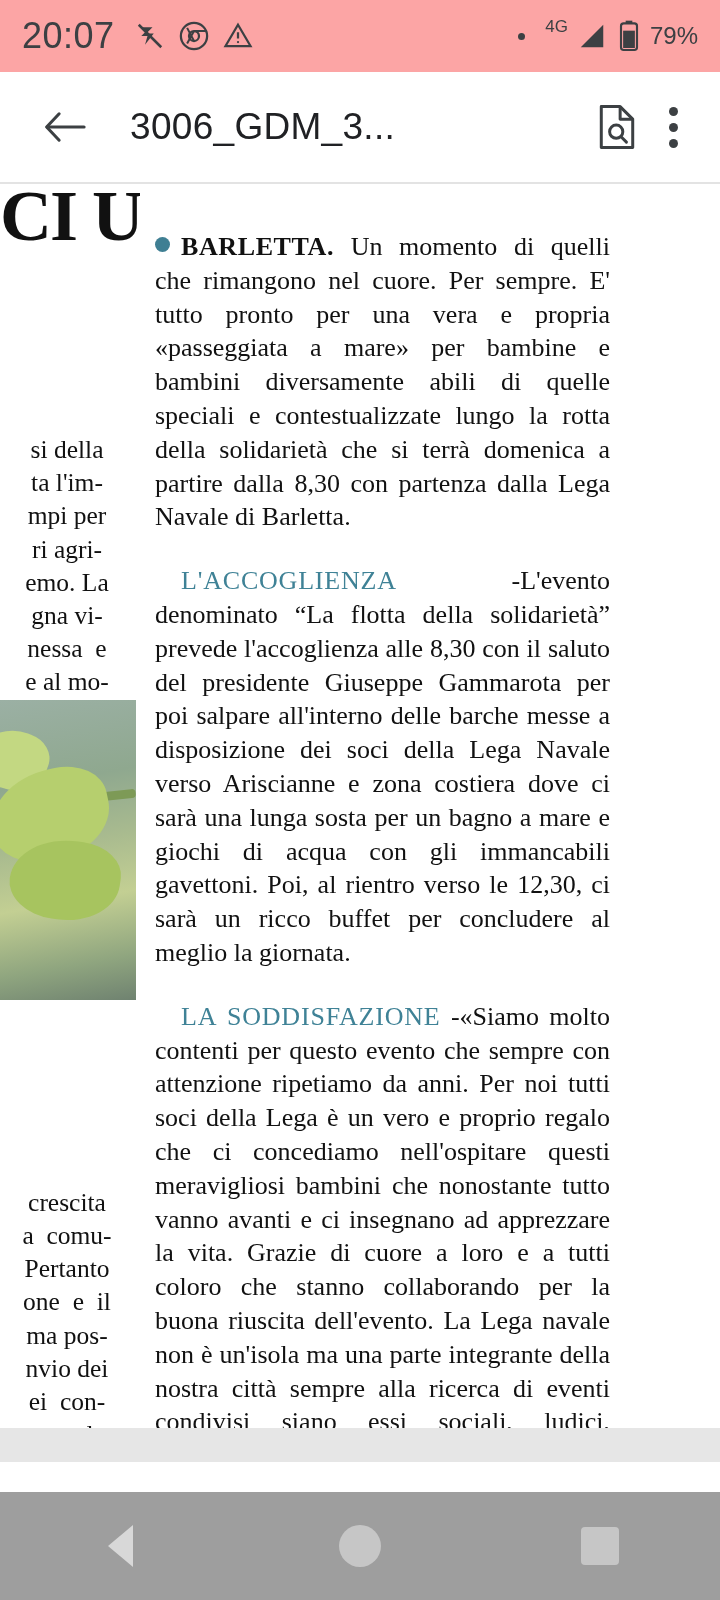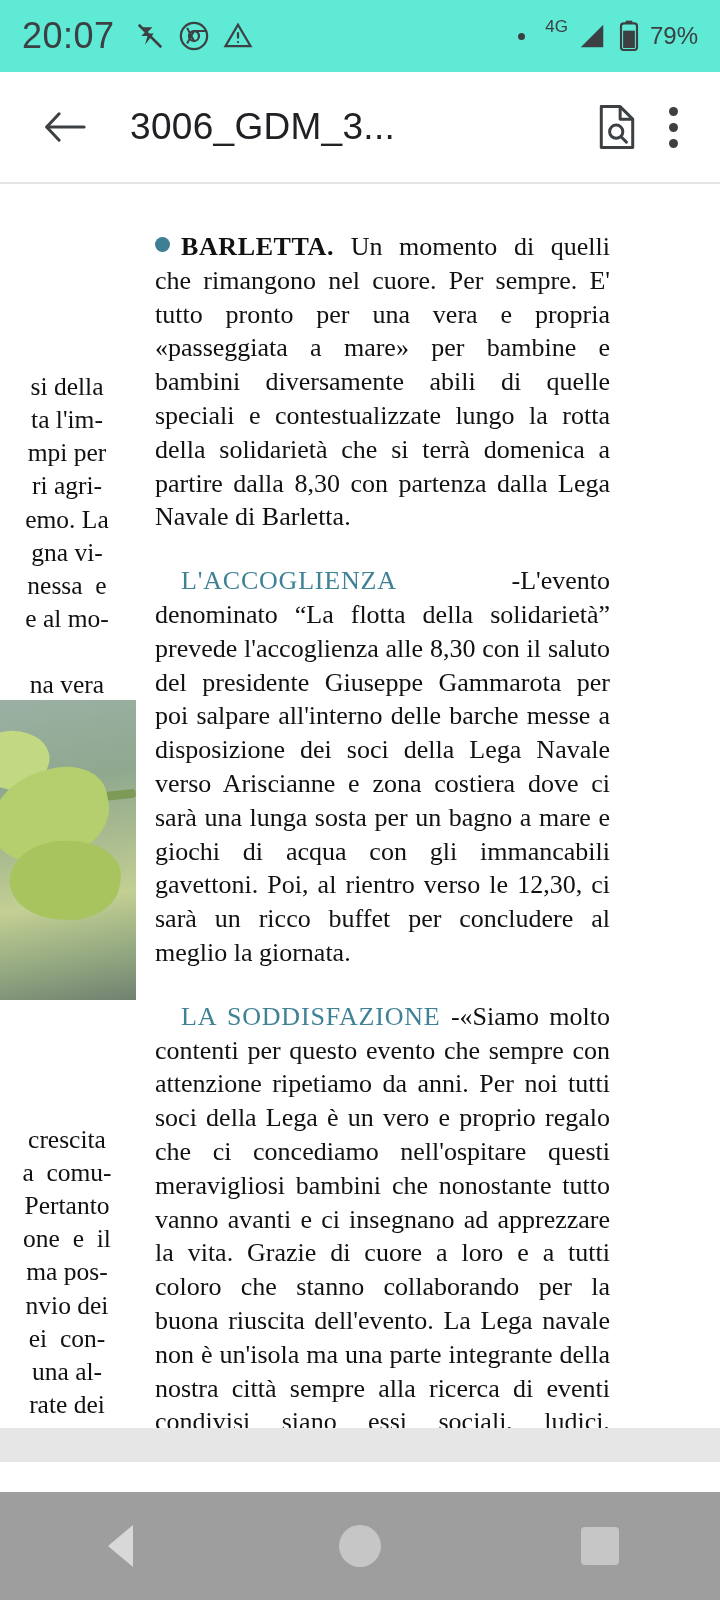--- a/index.html
+++ b/index.html
@@ -11,21 +11,21 @@
     width: 720px;
     height: 1600px;
     font-family: "Liberation Sans", sans-serif;
     overflow: hidden;
     position: relative;
   }
 
   
   .status-bar {
     height: 72px;
-    background: #5eead4;
+    background: #fca5a5;
     display: flex;
     align-items: center;
     padding: 0 22px;
     box-sizing: border-box;
     color: #4a4a4a;
   }
   .status-time {
     font-size: 36px;
     letter-spacing: 0.5px;
     color: #3c4043;
@@ -351,20 +351,21 @@
         <i></i>
     </span>
   </div>
 </div>
 <div class="divider"></div>
 
 <div class="doc-viewport">
   <div class="page">
 
     <div class="left-col">
+      <div class="left-masthead">CI U</div>
       <div class="left-frag top">si della
 ta l'im-
 mpi per
 ri agri-
 emo. La
 gna vi-
 nessa  e
 e al mo-
 
 na vera

